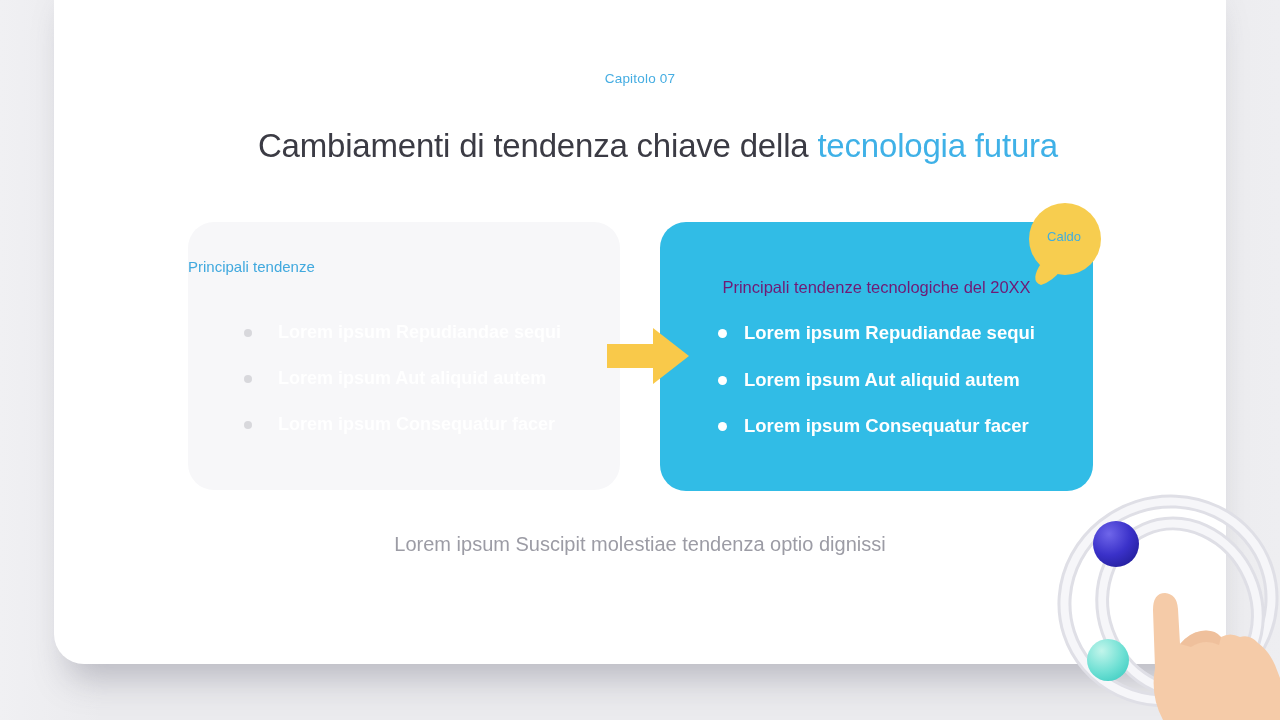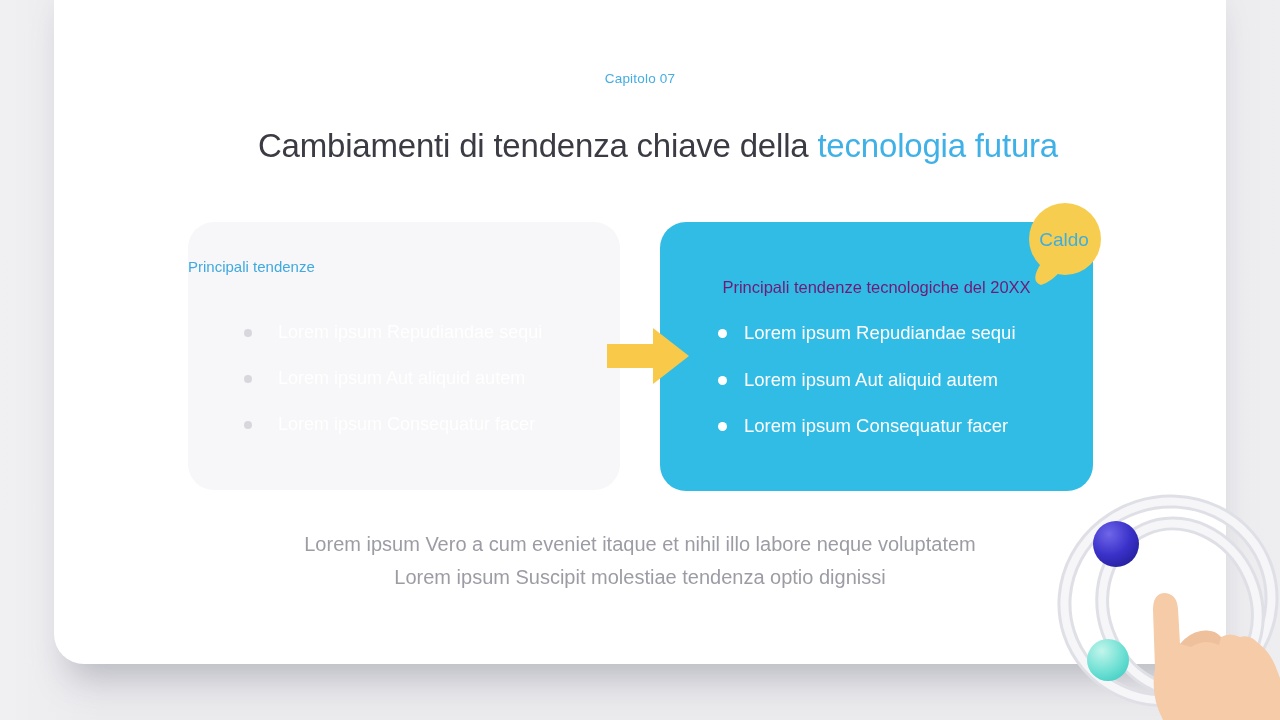--- a/index.html
+++ b/index.html
@@ -22,39 +22,39 @@
 
   .card { position:absolute; top:222px; border-radius:26px; }
   .card-before { left:188px; width:432px; height:268px; background:#F7F7F9; }
   .card-after  { left:660px; width:433px; height:269px; background:#31BCE6; }
 
   .before-heading { position:absolute; top:36px; left:0; width:100%; 
                     font-size:15px; line-height:18.5px; color:#41A9DE; }
   .before-year { color:#3B3B44; font-size:15.5px; }
 
   .item-list { list-style:none; position:absolute; left:0; top:0; width:100%; height:100%; }
-  .item-row { position:absolute; left:0; width:100%; display:flex; align-items:center; }
+  .item-row { position:absolute; left:0; width:100%; display:flex; align-items:center;font-weight:bold; }
   .card-before .item-row { padding-left:56px; }
   .card-before .r0 { top:100px; } .card-before .r1 { top:146px; } .card-before .r2 { top:192px; }
   .ghost-dot { width:8px; height:8px; border-radius:50%; background:#D8D8DC; flex:0 0 auto; }
   .ghost-text { margin-left:26px; font-size:18px; color:rgba(255,255,255,0.92); white-space:nowrap; }
 
   .after-heading { position:absolute; top:56px; left:0; width:100%; text-align:center;
                    font-size:16.5px; color:#701a75; }
   .card-after .item-row { padding-left:58px; }
   .card-after .r0 { top:100px; } .card-after .r1 { top:147px; } .card-after .r2 { top:193px; }
   .item-dot { width:9px; height:9px; border-radius:50%; background:#FFFFFF; flex:0 0 auto; }
   .item-text { margin-left:17px; font-size:18.5px; color:#FFFFFF; white-space:nowrap; }
 
   .arrow { position:absolute; left:607px; top:328px; width:82px; height:56px; }
 
   .badge { position:absolute; left:1026px; top:202px; width:76px; height:88px; }
   .badge svg { position:absolute; left:0; top:0; }
   .badge-label { position:absolute; left:0; top:27px; width:76px; text-align:center;
-                 color:#3FAEDF; font-size:19px; }
+                 color:#3FAEDF; font-size:13px; }
 
   .footer { position:absolute; left:54px; top:528px; width:1172px; text-align:center;
             color:#9C9CA5; font-size:20px; line-height:33px; font-weight:400; }
 
   .illu { position:absolute; left:1036px; top:486px; width:244px; height:234px; }
 </style>
 </head>
 <body>
 
 <div class="stage">
@@ -110,21 +110,20 @@
 
   <div class="badge">
     <svg viewBox="0 0 76 88" width="76" height="88" xmlns="http://www.w3.org/2000/svg">
       <path d="M16,60 Q3,79 15,83 Q27,79 35,68 Z" fill="#F7CD4F"></path>
       <circle cx="39" cy="37" r="36" fill="#F7CD4F"></circle>
     </svg>
     <span class="badge-label">Caldo</span>
   </div>
 
   <div class="footer">
-    <div>Lorem ipsum Vero a cum eveniet itaque et nihil illo labore neque voluptatem</div>
     <div>Lorem ipsum Suscipit molestiae tendenza optio dignissi</div>
   </div>
 
   <svg class="illu" viewBox="0 0 244 234" xmlns="http://www.w3.org/2000/svg">
     <defs>
       <radialGradient id="gBlue" cx="0.35" cy="0.28" r="0.85">
         <stop offset="0%" stop-color="#6F66EA"></stop>
         <stop offset="55%" stop-color="#3A31C9"></stop>
         <stop offset="100%" stop-color="#211D97"></stop>
       </radialGradient>

